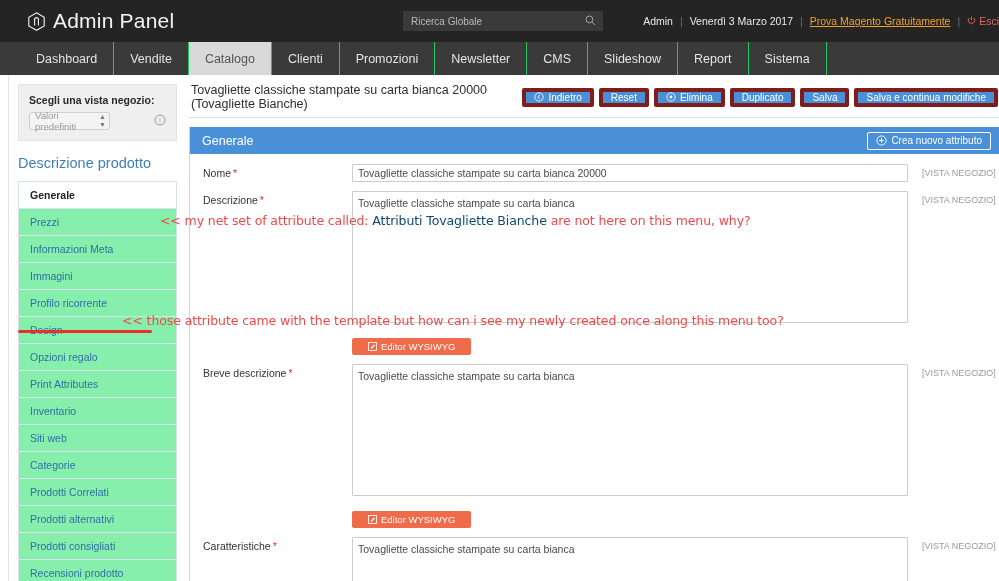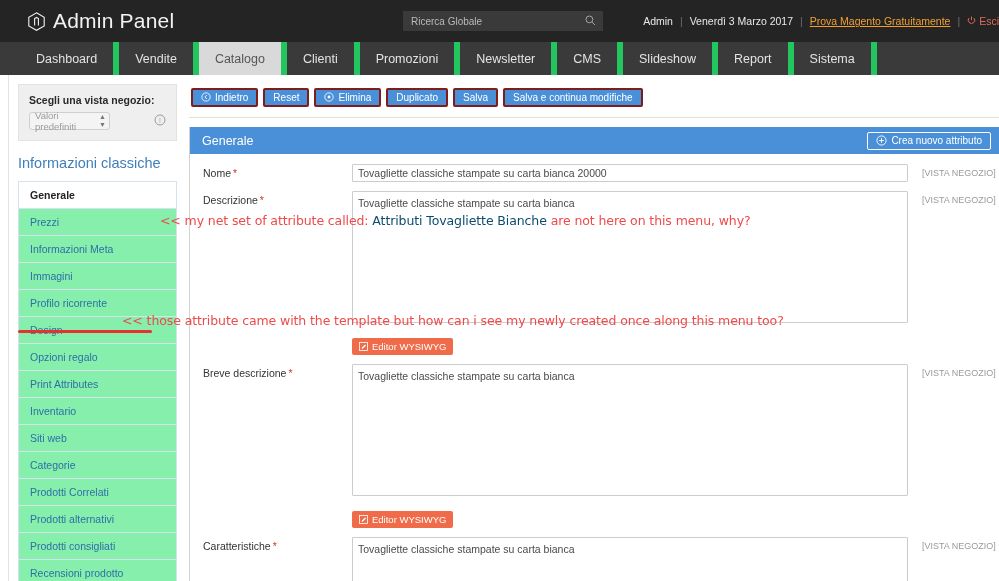--- a/index.html
+++ b/index.html
@@ -80,21 +80,21 @@
     width: 999px; height: 33px;
     background: #3a3a3a;
     display: flex; align-items: stretch;
   }
   .nav .spacer { width: 20px; }
   .nav .item {
     padding: 16px 16px;
     display: flex; align-items: center;
     color: #e3e3e3;
     font-size: 12.5px;
-    border-right: 6px solid #22c55e;
+    border-right: 1px solid #22c55e;
     cursor: default;
   }
   .nav .item:first-of-type { border-left: 1px solid #4d4d4d; }
   .nav .item.active {
     background: #d9d9d9;
     color: #555;
   }
 
   
   .body-wrap {
@@ -185,21 +185,21 @@
     height: 28px;
   }
   .content-title {
     font-size: 12.5px;
     color: #2e2e2e;
   }
   .btn-row { display: flex; align-items: center; gap: 5px; }
   .btn {
     background: #4a90d9;
     color: #fff;
-    border: 2px solid #7f1d1d;
+    border: 4px solid #7f1d1d;
     border-radius: 2px;
     font-size: 10px;
     height: 19px;
     padding: 0 8px;
     display: inline-flex; align-items: center;
     white-space: nowrap;
     cursor: default;
   }
   .btn .bi { margin-right: 4px; display: inline-flex; }
   .head-rule {
@@ -287,21 +287,21 @@
     right: 1px; bottom: 1px;
     width: 9px; height: 9px;
   }
   .wys {
     background: #ef6b4a;
     color: #fff;
     font-size: 9.5px;
     height: 17px;
     border-radius: 2px;
     display: inline-flex; align-items: center;
-    padding: 0 7px;
+    padding: 0 16px;
     margin-top: 6px;
     cursor: default;
   }
   .wys .bi { margin-right: 4px; display:inline-flex; }
   .wys-wrap { padding-left: 162px; }
 
   
   .annot {
     position: absolute;
     font-family: "DejaVu Sans", sans-serif;
@@ -384,21 +384,21 @@
         </div>
         <span class="help-icon">
           <svg width="12" height="12" viewBox="0 0 12 12">
             <circle cx="6" cy="6" r="5" fill="none" stroke="#9a9a9a" stroke-width="1"></circle>
             <text x="6" y="9" font-size="7" text-anchor="middle" fill="#9a9a9a" font-family="Liberation Sans, sans-serif">!</text>
           </svg>
         </span>
       </div>
     </div>
 
-    <div class="sidebar-title">Informazioni classiche</div>
+    <div class="sidebar-title">Descrizione prodotto</div>
 
     <div class="sidebar-list">
       <div class="sidebar-item current">Generale</div>
       <div class="sidebar-item">Prezzi</div>
       <div class="sidebar-item">Informazioni Meta</div>
       <div class="sidebar-item">Immagini</div>
       <div class="sidebar-item">Profilo ricorrente</div>
       <div class="sidebar-item">Design</div>
       <div class="sidebar-item">Opzioni regalo</div>
       <div class="sidebar-item">Print Attributes</div>
@@ -408,20 +408,21 @@
       <div class="sidebar-item">Prodotti Correlati</div>
       <div class="sidebar-item">Prodotti alternativi</div>
       <div class="sidebar-item">Prodotti consigliati</div>
       <div class="sidebar-item">Recensioni prodotto</div>
 
     </div>
   </div>
 
   <div class="content">
     <div class="content-head">
+      <div class="content-title">Tovagliette classiche stampate su carta bianca 20000 (Tovagliette Bianche)</div>
       <div class="btn-row">
         <div class="btn">
           <span class="bi">
             <svg width="10" height="10" viewBox="0 0 12 12">
               <circle cx="6" cy="6" r="5" fill="none" stroke="#fff" stroke-width="1"></circle>
               <path d="M7.2 3.6 L4.6 6 L7.2 8.4" fill="none" stroke="#fff" stroke-width="1"></path>
             </svg>
           </span>
           <span>Indietro</span>
         </div>

